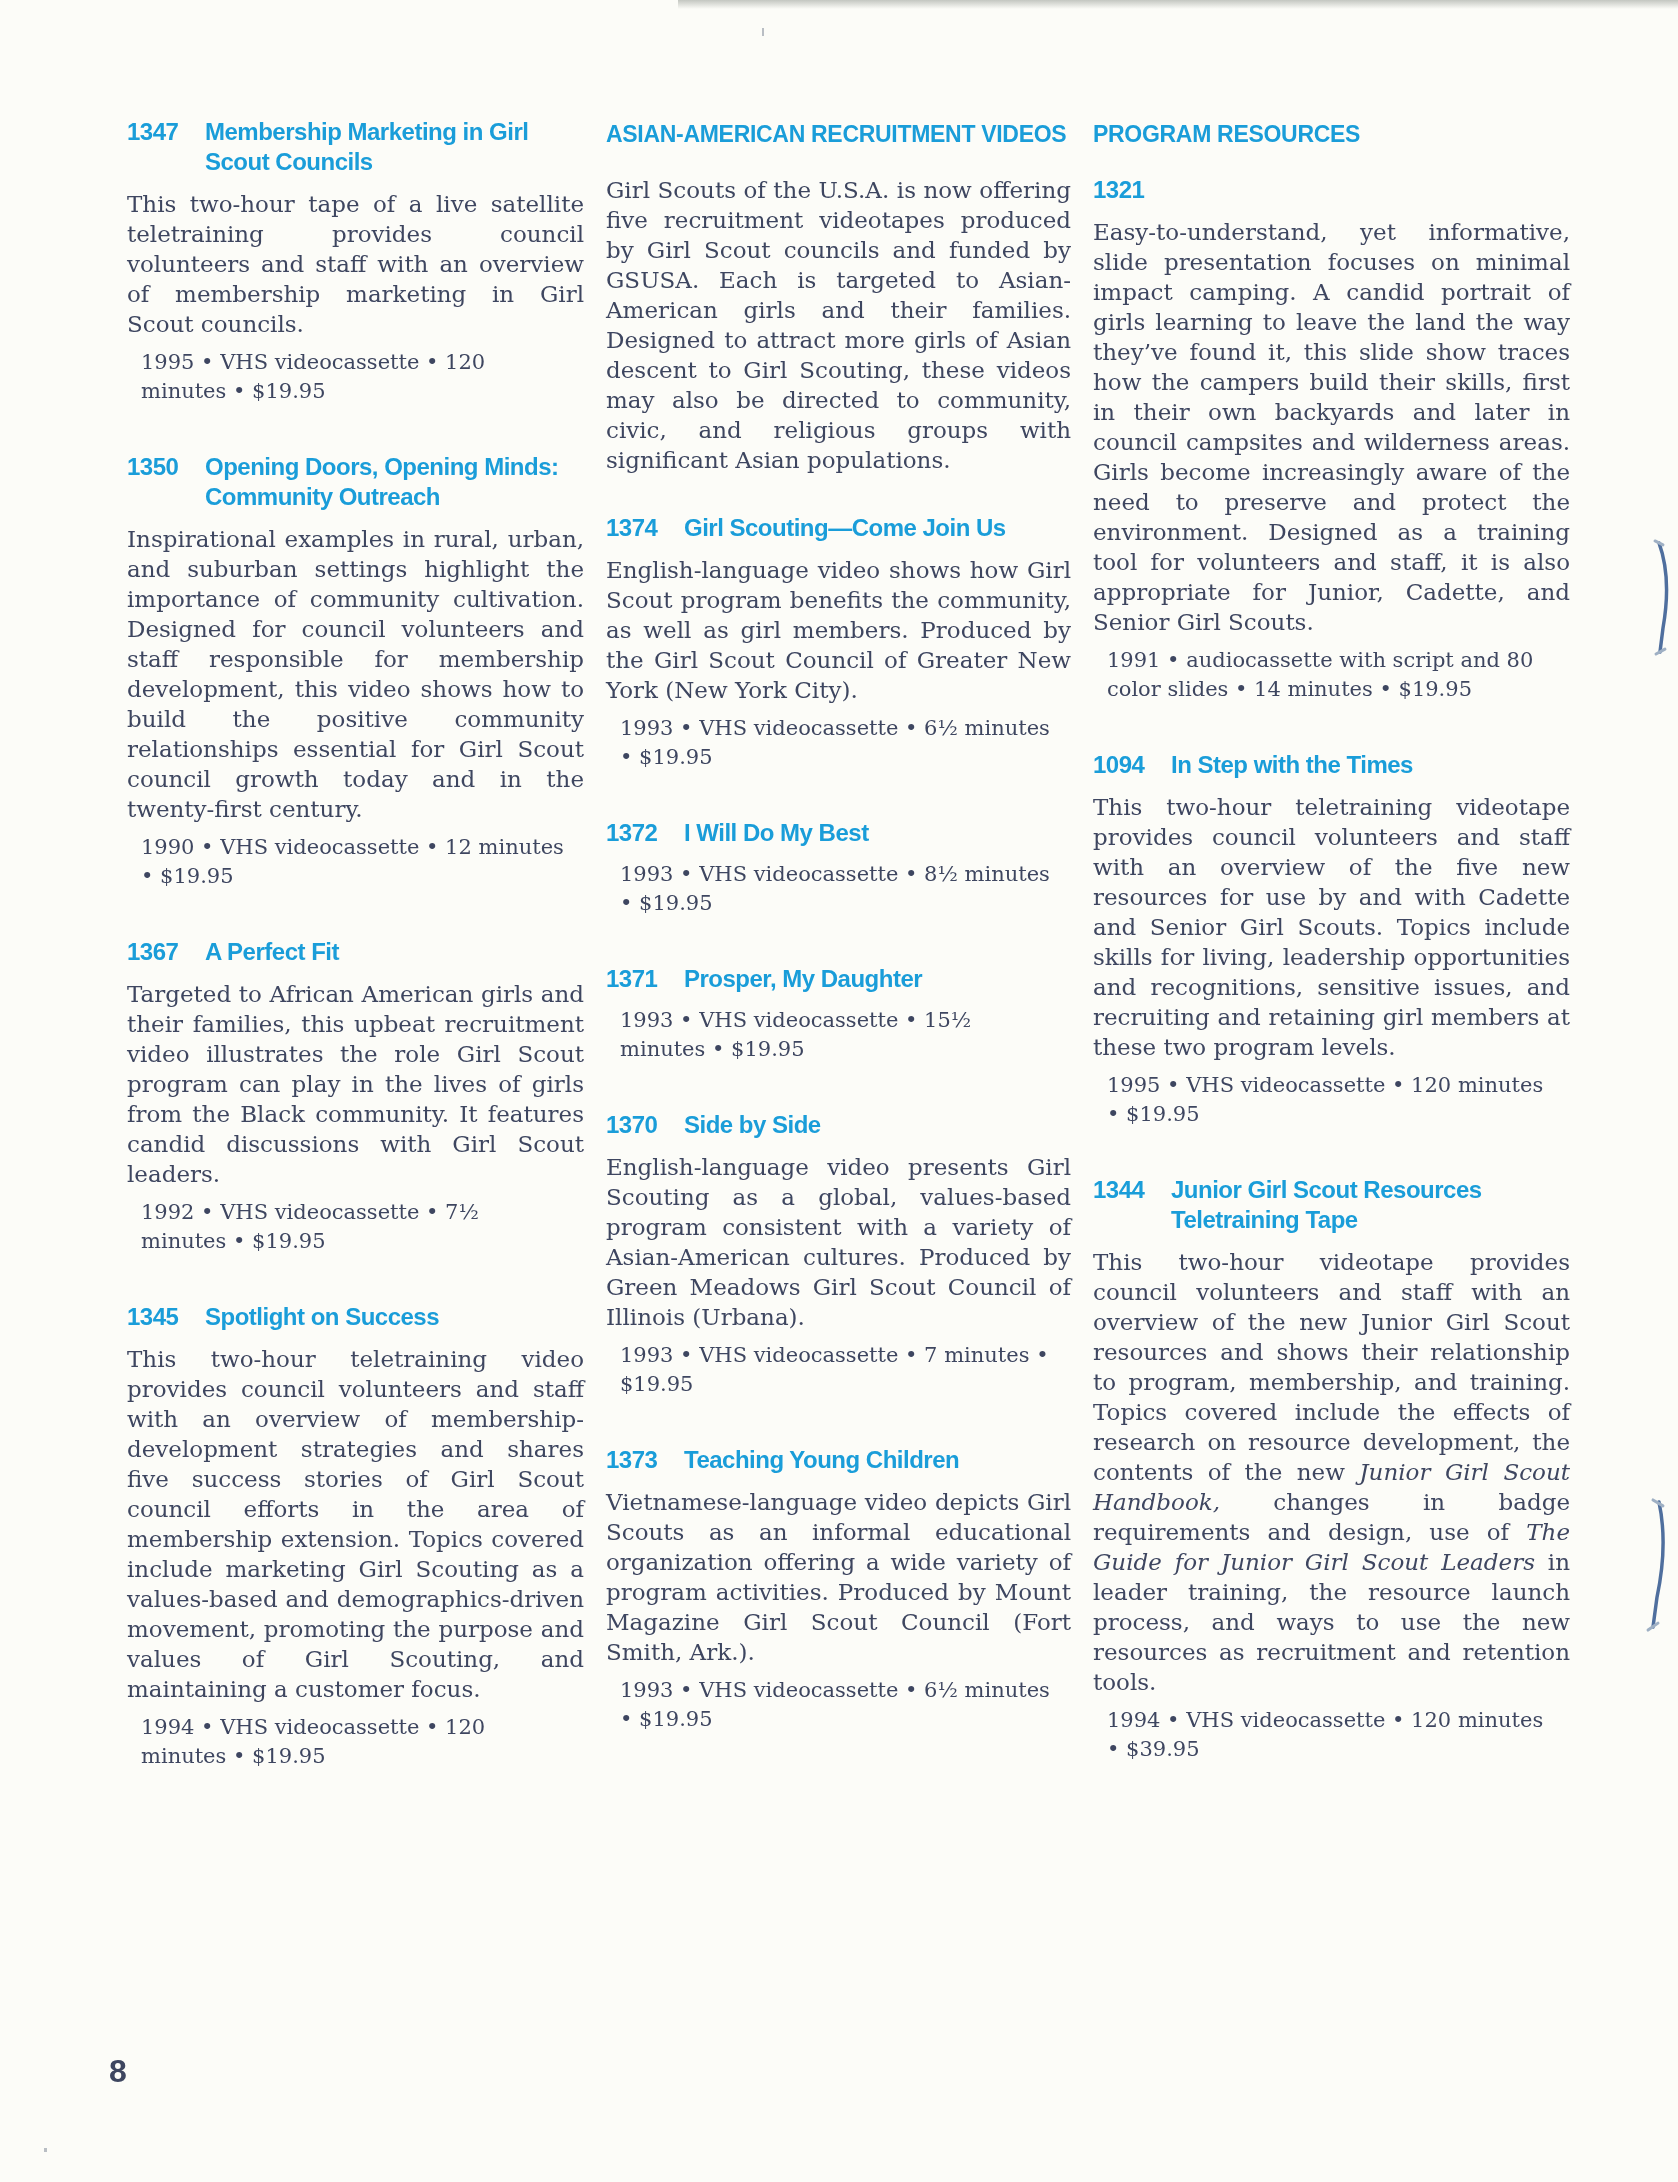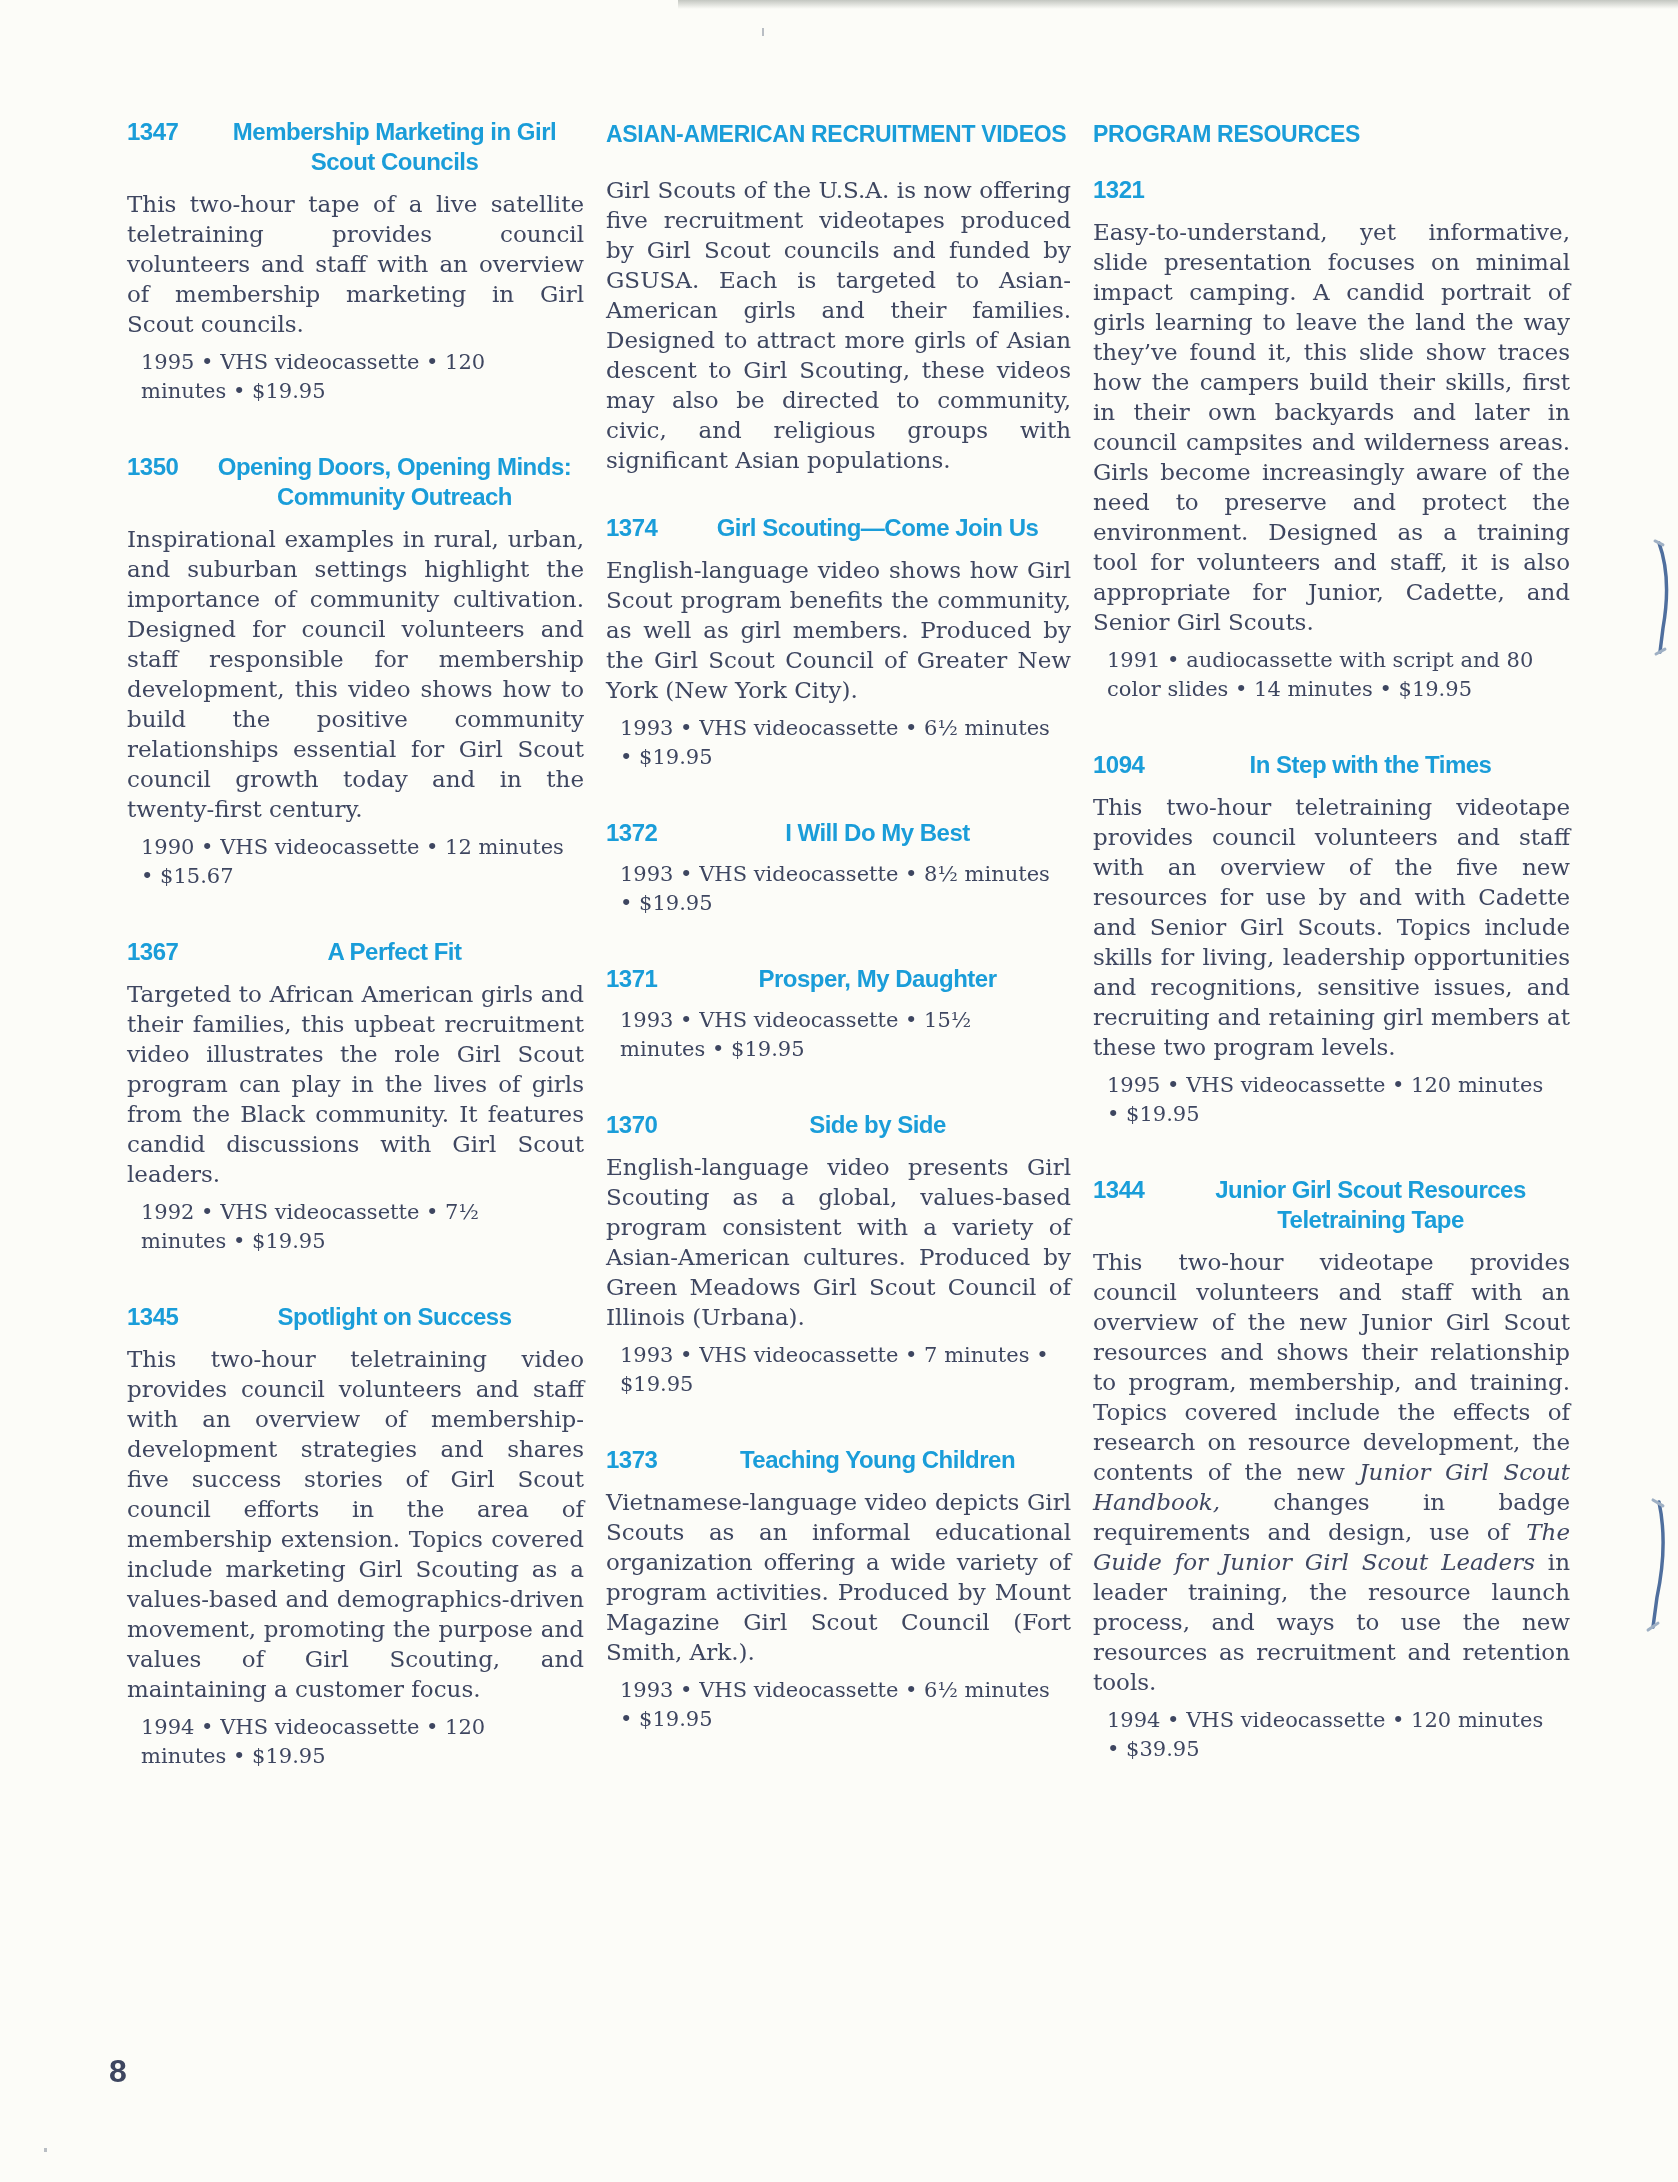--- a/index.html
+++ b/index.html
@@ -29,21 +29,21 @@
   .intro { font-size:23px; line-height:30px; text-align:justify; margin:0 0 38px; }
   .item { margin:0 0 46px; }
   .item-head {
     display:flex;
     font-family:"Liberation Sans", sans-serif; font-weight:bold;
     color:var(--accent,#1a9dd9);
     font-size:24px; line-height:30px; letter-spacing:-0.5px;
     margin:0 0 12px;
   }
   .code { flex:0 0 78px; }
-  .title { flex:1;text-align:center; }
+  .title { flex:1; }
   .body { font-size:23px; line-height:30px; text-align:justify; margin:0; }
   .body em { font-style:italic; }
   .info { font-size:21px; line-height:29px; margin:9px 14px 0; }
 
   .page-number {
     position:absolute; left:109px; top:2053px;
     font-family:"Liberation Sans", sans-serif; font-weight:bold;
     font-size:32px; color:var(--ink,#3e4660);
   }
   .staple { position:absolute; }
@@ -70,21 +70,21 @@
           </div>
           <p class="body">This two-hour tape of a live satellite teletraining provides council volunteers and staff with an overview of membership marketing in Girl Scout councils.</p>
           <p class="info">1995 • VHS videocassette • 120 minutes • $19.95</p>
         </div>
         <div class="item">
           <div class="item-head">
             <span class="code">1350</span>
             <span class="title">Opening Doors, Opening Minds: Community Outreach</span>
           </div>
           <p class="body">Inspirational examples in rural, urban, and suburban settings highlight the importance of community cultivation. Designed for council volunteers and staff responsible for membership development, this video shows how to build the positive community relationships essential for Girl Scout council growth today and in the twenty-first century.</p>
-          <p class="info">1990 • VHS videocassette • 12 minutes • $15.67</p>
+          <p class="info">1990 • VHS videocassette • 12 minutes • $19.95</p>
         </div>
         <div class="item">
           <div class="item-head">
             <span class="code">1367</span>
             <span class="title">A Perfect Fit</span>
           </div>
           <p class="body">Targeted to African American girls and their families, this upbeat recruitment video illustrates the role Girl Scout program can play in the lives of girls from the Black community. It features candid discussions with Girl Scout leaders.</p>
           <p class="info">1992 • VHS videocassette • 7½ minutes • $19.95</p>
         </div>
         <div class="item">

